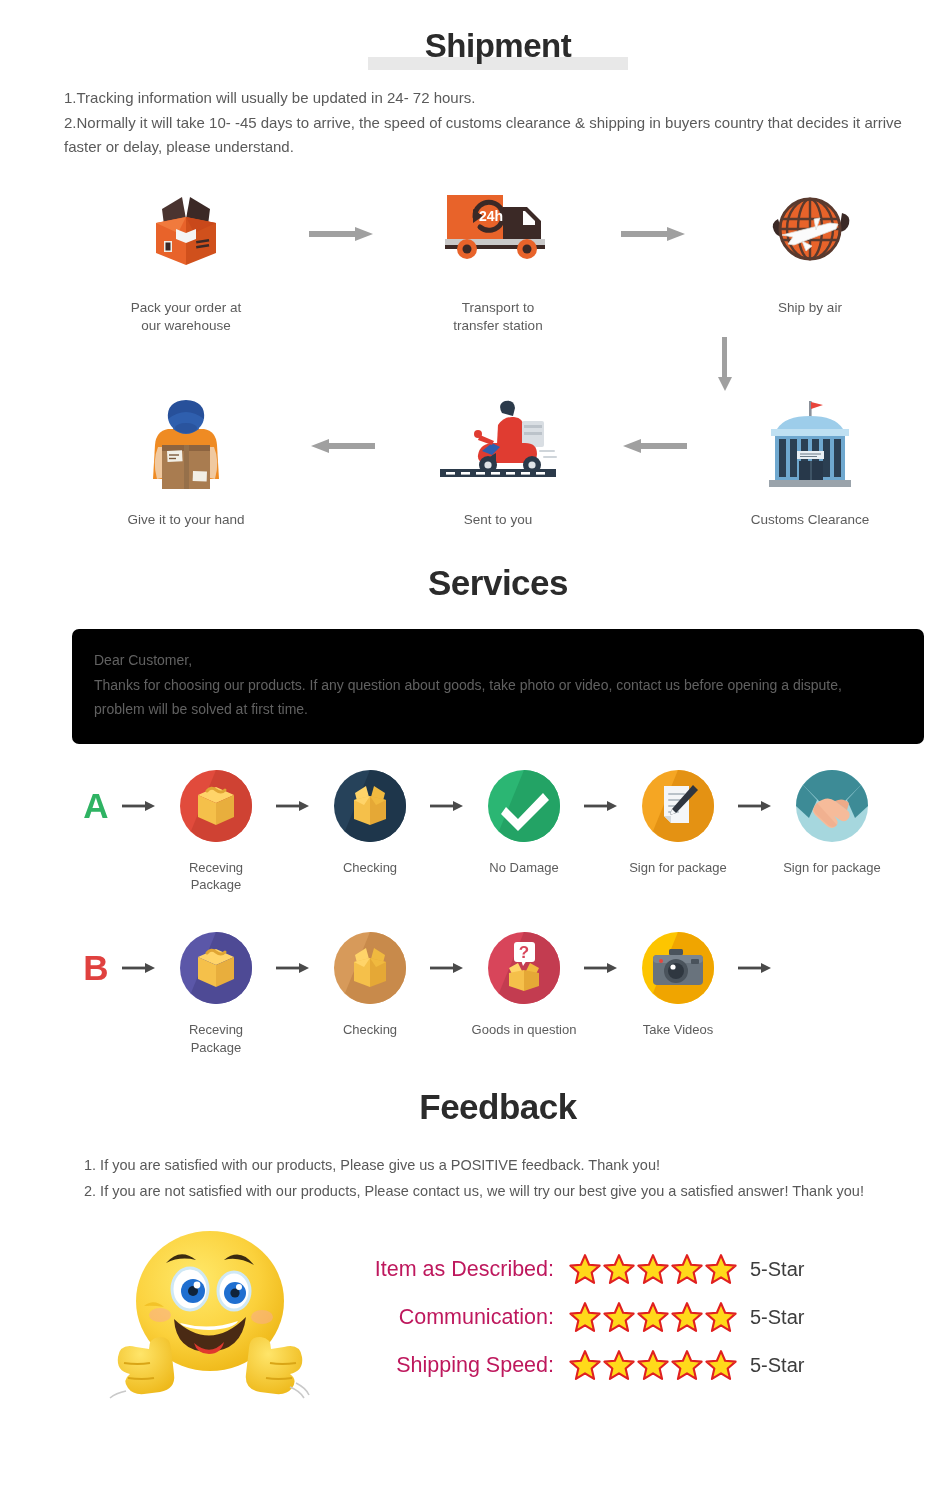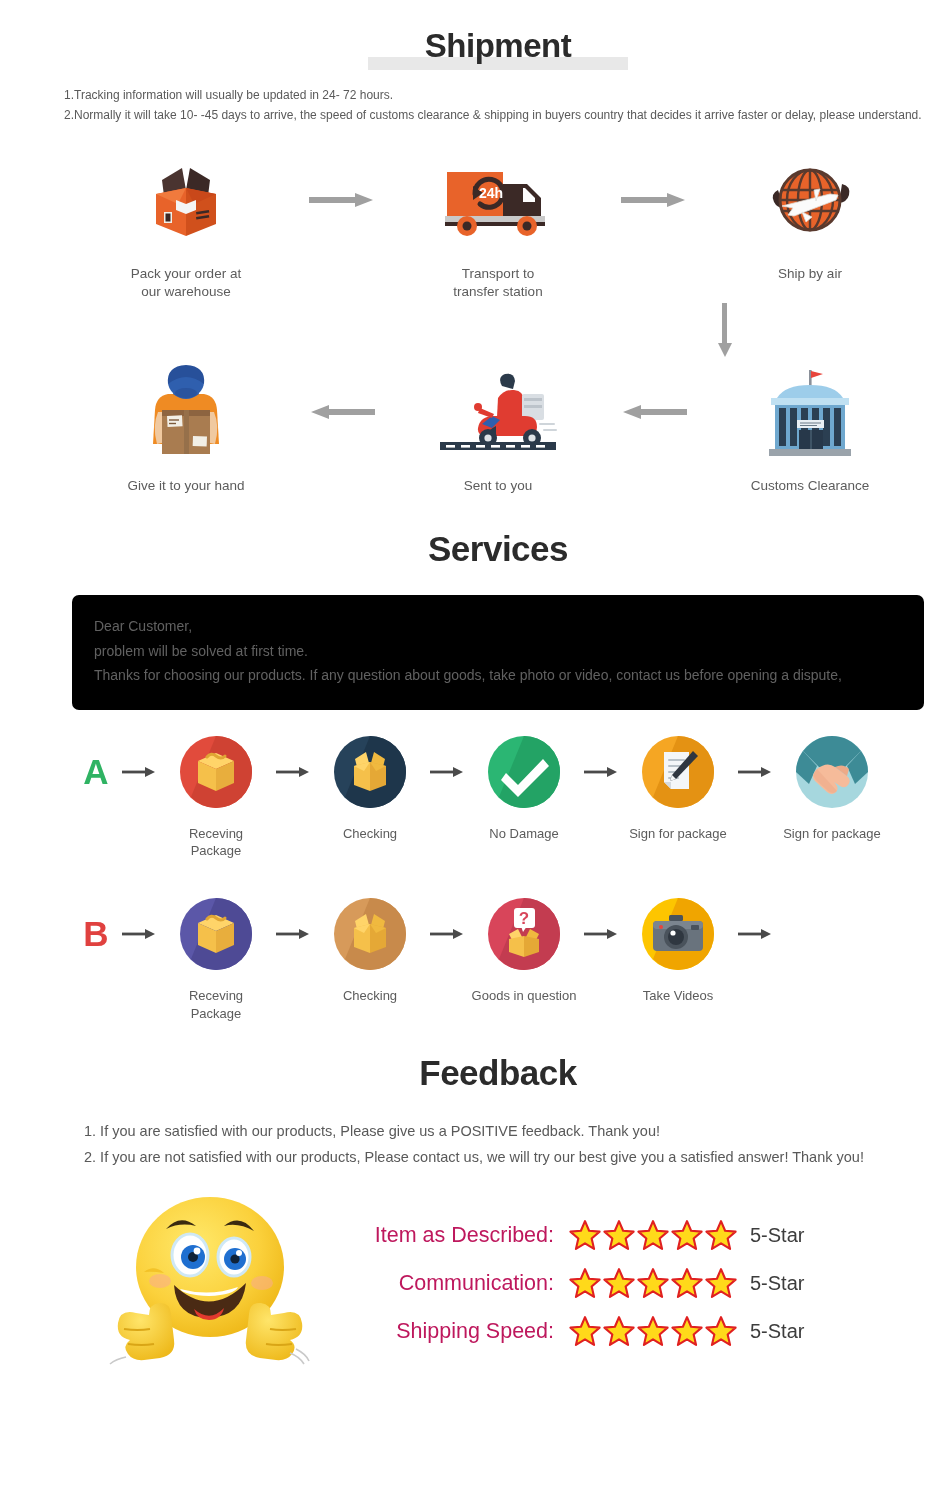--- a/index.html
+++ b/index.html
@@ -37,41 +37,40 @@
     height: 13px;
     background: #e8e8e8;
     z-index: -1;
   }
   .title-services { font-size: 35px; padding-top: 34px; }
   .title-feedback { font-size: 35px; padding-top: 30px; }
 
   
   .intro {
     margin: 22px 32px 0 32px;
-    font-size: 12px;
+    font-size: 15px;
     line-height: 1.62;
     color: #5a5a5a;
   }
   .intro .line { display: block; }
 
   
   .ship-flow { margin-top: 24px; position: relative; }
   .ship-row {
     display: flex;
     align-items: flex-start;
     justify-content: center;
   }
   .ship-cell {
     width: 200px;
     text-align: center;
   }
   .ship-art {
     height: 102px;
     display: flex;
-    align-items: center;
     justify-content: center;
   }
   .ship-label {
     margin-top: 14px;
     font-size: 13.5px;
     color: #5c5c5c;
     line-height: 1.33;
   }
   .ship-arrow {
     width: 112px;
@@ -404,22 +403,22 @@
           <span>Customs Clearance</span>
         </div>
       </div>
     </div>
   </div>
 
   <div class="section-title title-services">Services</div>
 
   <div class="svc-box">
     <span class="l">Dear Customer,</span>
+    <span class="l">Thanks for choosing our products. If any question about goods, take photo or video, contact us before opening a dispute,</span>
     <span class="l">problem will be solved at first time.</span>
-    <span class="l">Thanks for choosing our products. If any question about goods, take photo or video, contact us before opening a dispute,</span>
   </div>
 
   <div class="svc-flow">
 
     <div class="svc-row">
       <div class="svc-badge a">A</div>
 
       <div class="svc-arrow-sm">
         <svg width="34" height="12" viewBox="0 0 34 12">
           <rect x="0" y="4.6" width="25" height="2.8" fill="#4a4a4a"></rect>

